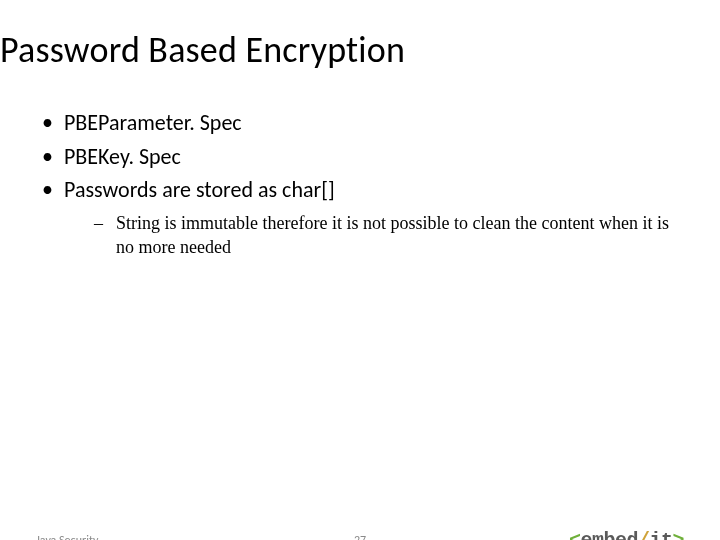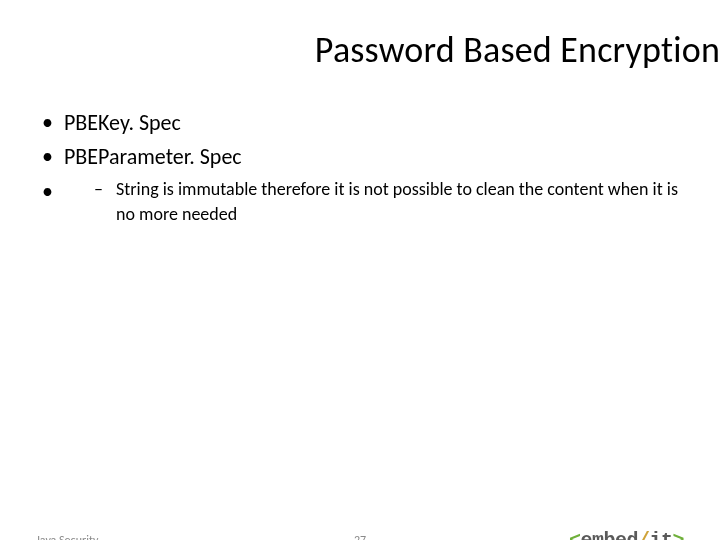--- a/index.html
+++ b/index.html
@@ -13,21 +13,21 @@
     position: relative;
     overflow: hidden;
   }
   .slide {
     width: 720px;
     height: 540px;
     position: relative;
     box-sizing: border-box;
   }
   .title {
-    text-align: right;
+    text-align: left;
     font-size: 36px;
     font-weight: 400;
     margin-top: 28px;
     margin-bottom: 36px;
     letter-spacing: 0.2px;
   }
   .body {
     padding: 0 36px 0 36px;
   }
   ul.level1 {
@@ -46,20 +46,21 @@
     content: "•";
     position: absolute;
     left: 6px;
     top: 0;
     font-size: 22px;
   }
   ul.level2 {
     list-style: none;
     margin: 6px 0 0 0;
     padding: 0 0 0 30px;
+    font-family: Liberation Serif, serif;
   }
   ul.level2 > li {
     position: relative;
     padding-left: 22px;
     font-size: 18px;
     line-height: 1.35;
     margin-bottom: 6px;
   }
   ul.level2 > li::before {
     content: "–";
@@ -109,23 +110,24 @@
 </style>
 </head>
 <body>
 
 <div class="slide">
 
   <div class="title">Password Based Encryption</div>
 
   <div class="body">
     <ul class="level1">
+      <li><span>PBEParameter. Spec</span></li>
       <li><span>PBEKey. Spec</span></li>
-      <li><span>PBEParameter. Spec</span></li>
       <li>
+        <span>Passwords are stored as char[]</span>
         <ul class="level2">
           <li><span>String is immutable therefore it is not possible to clean the content when it is no more needed</span></li>
         </ul>
       </li>
     </ul>
   </div>
 
   <div class="footer">
     <div class="footer-left">Java Security</div>
     <div class="footer-center">27</div>

